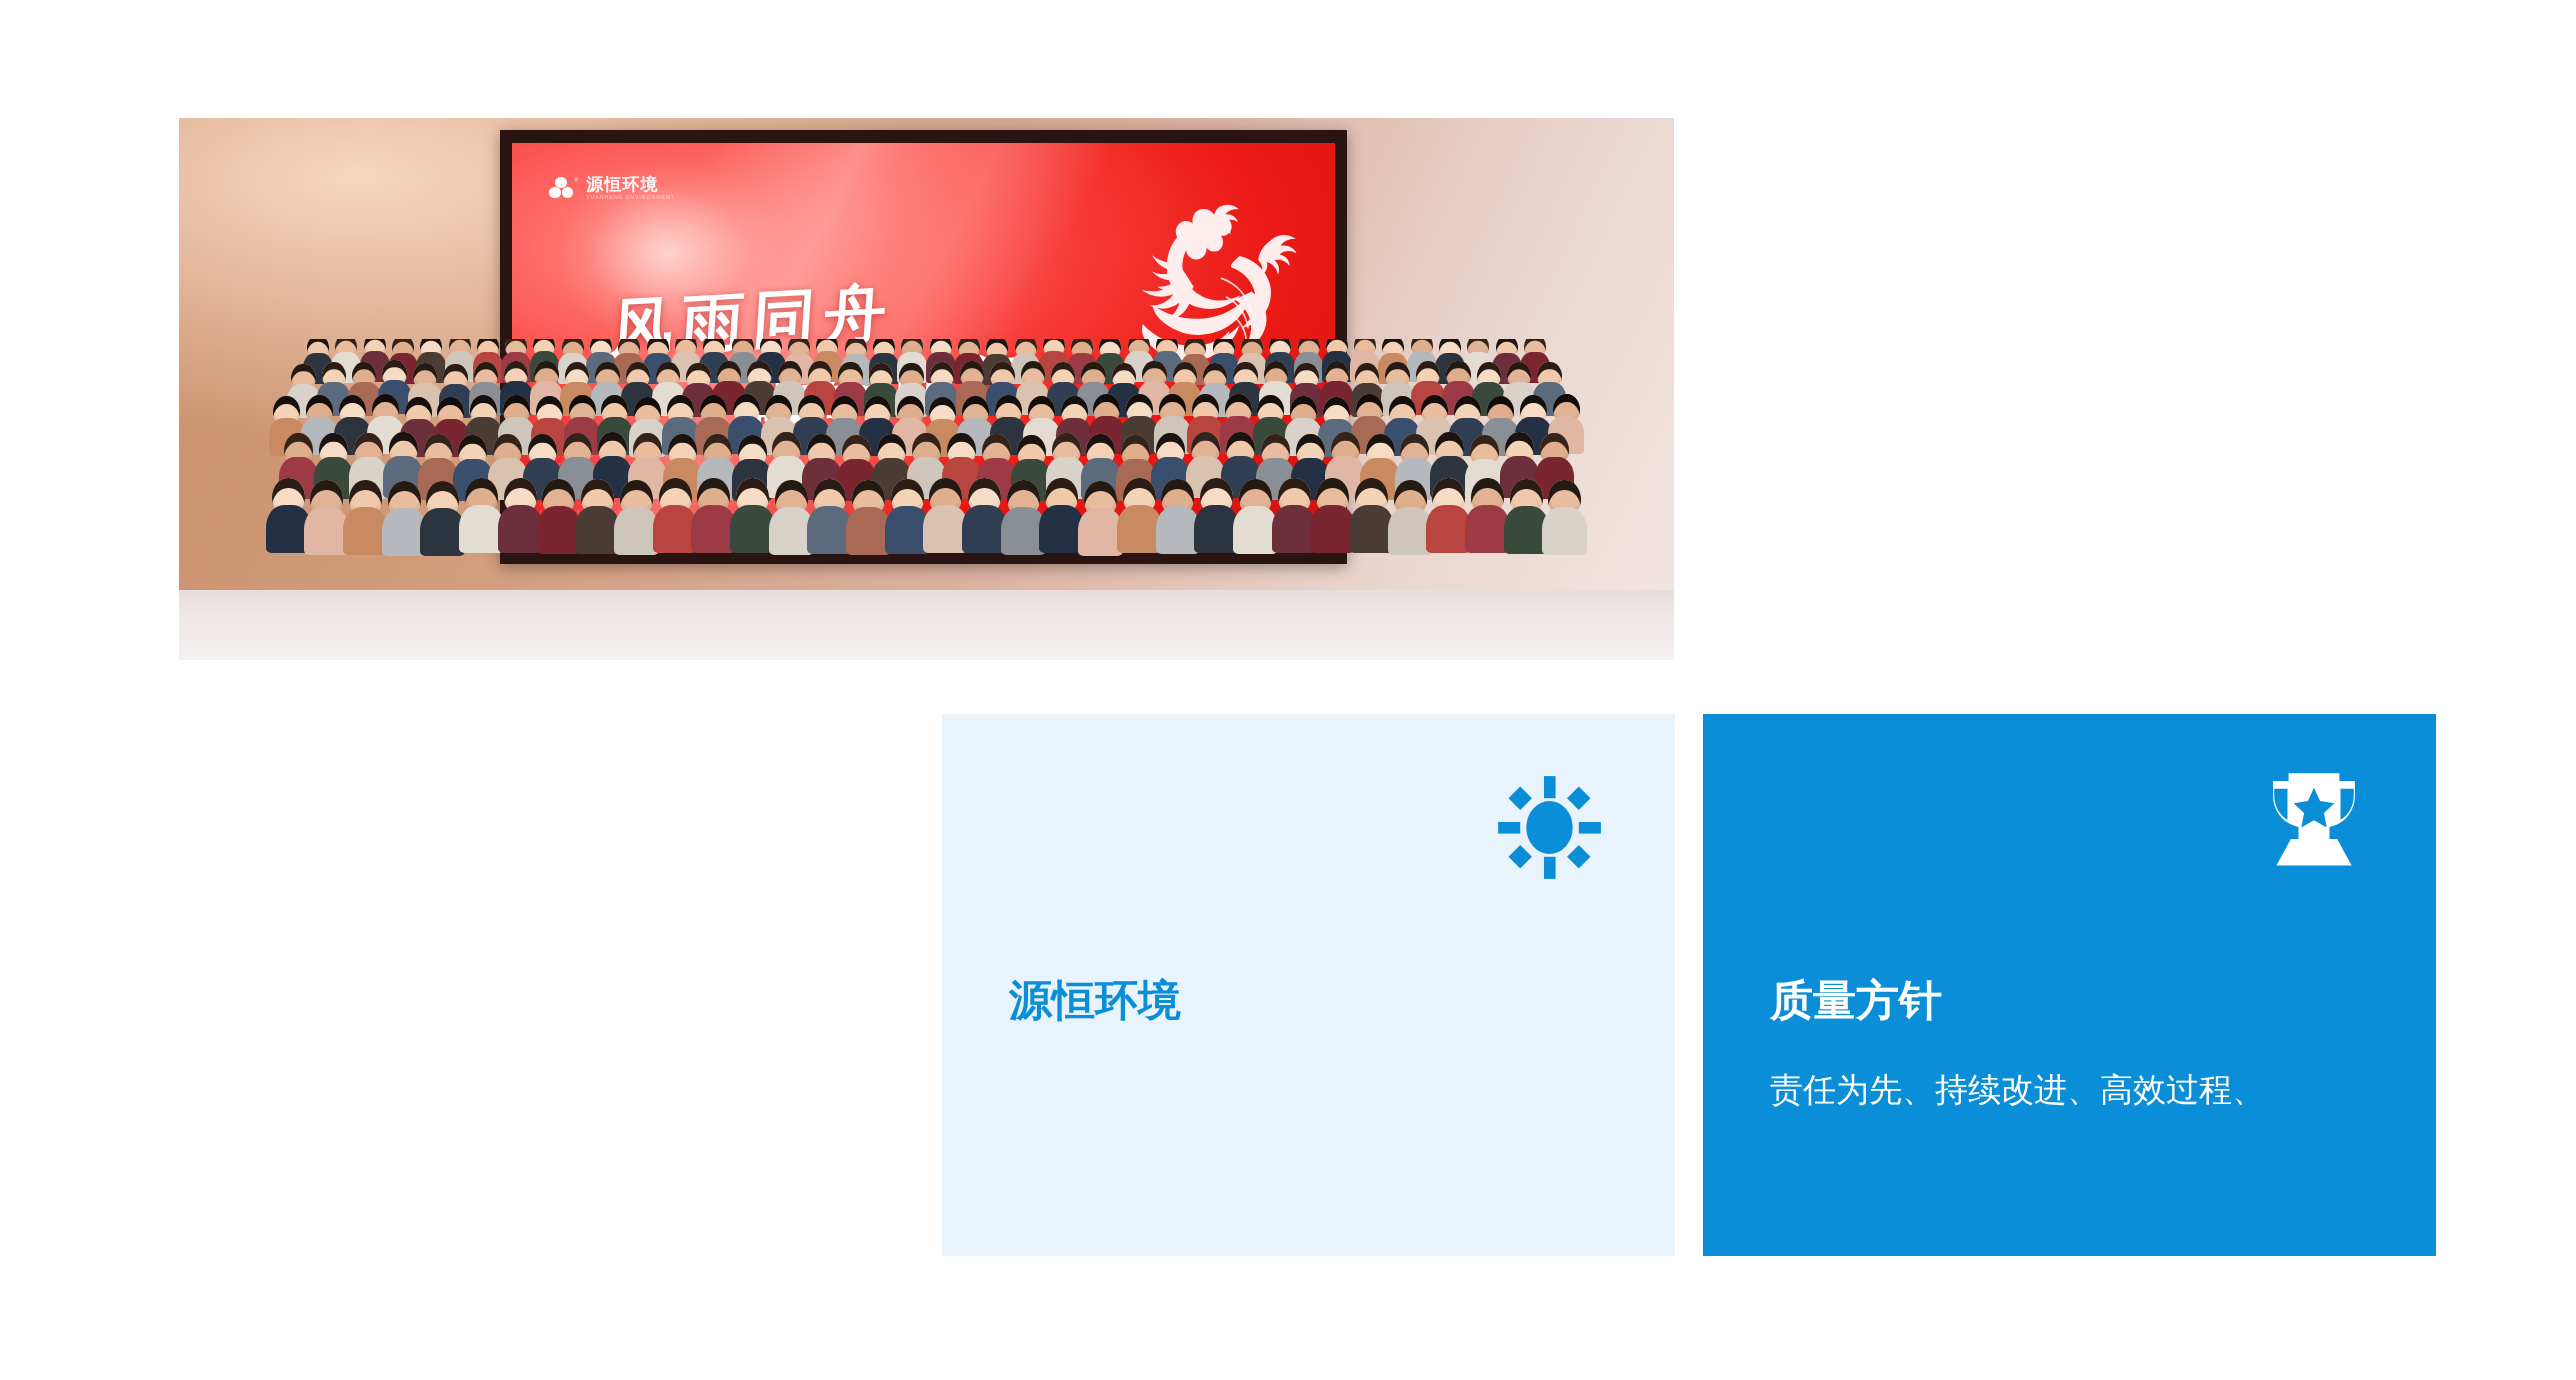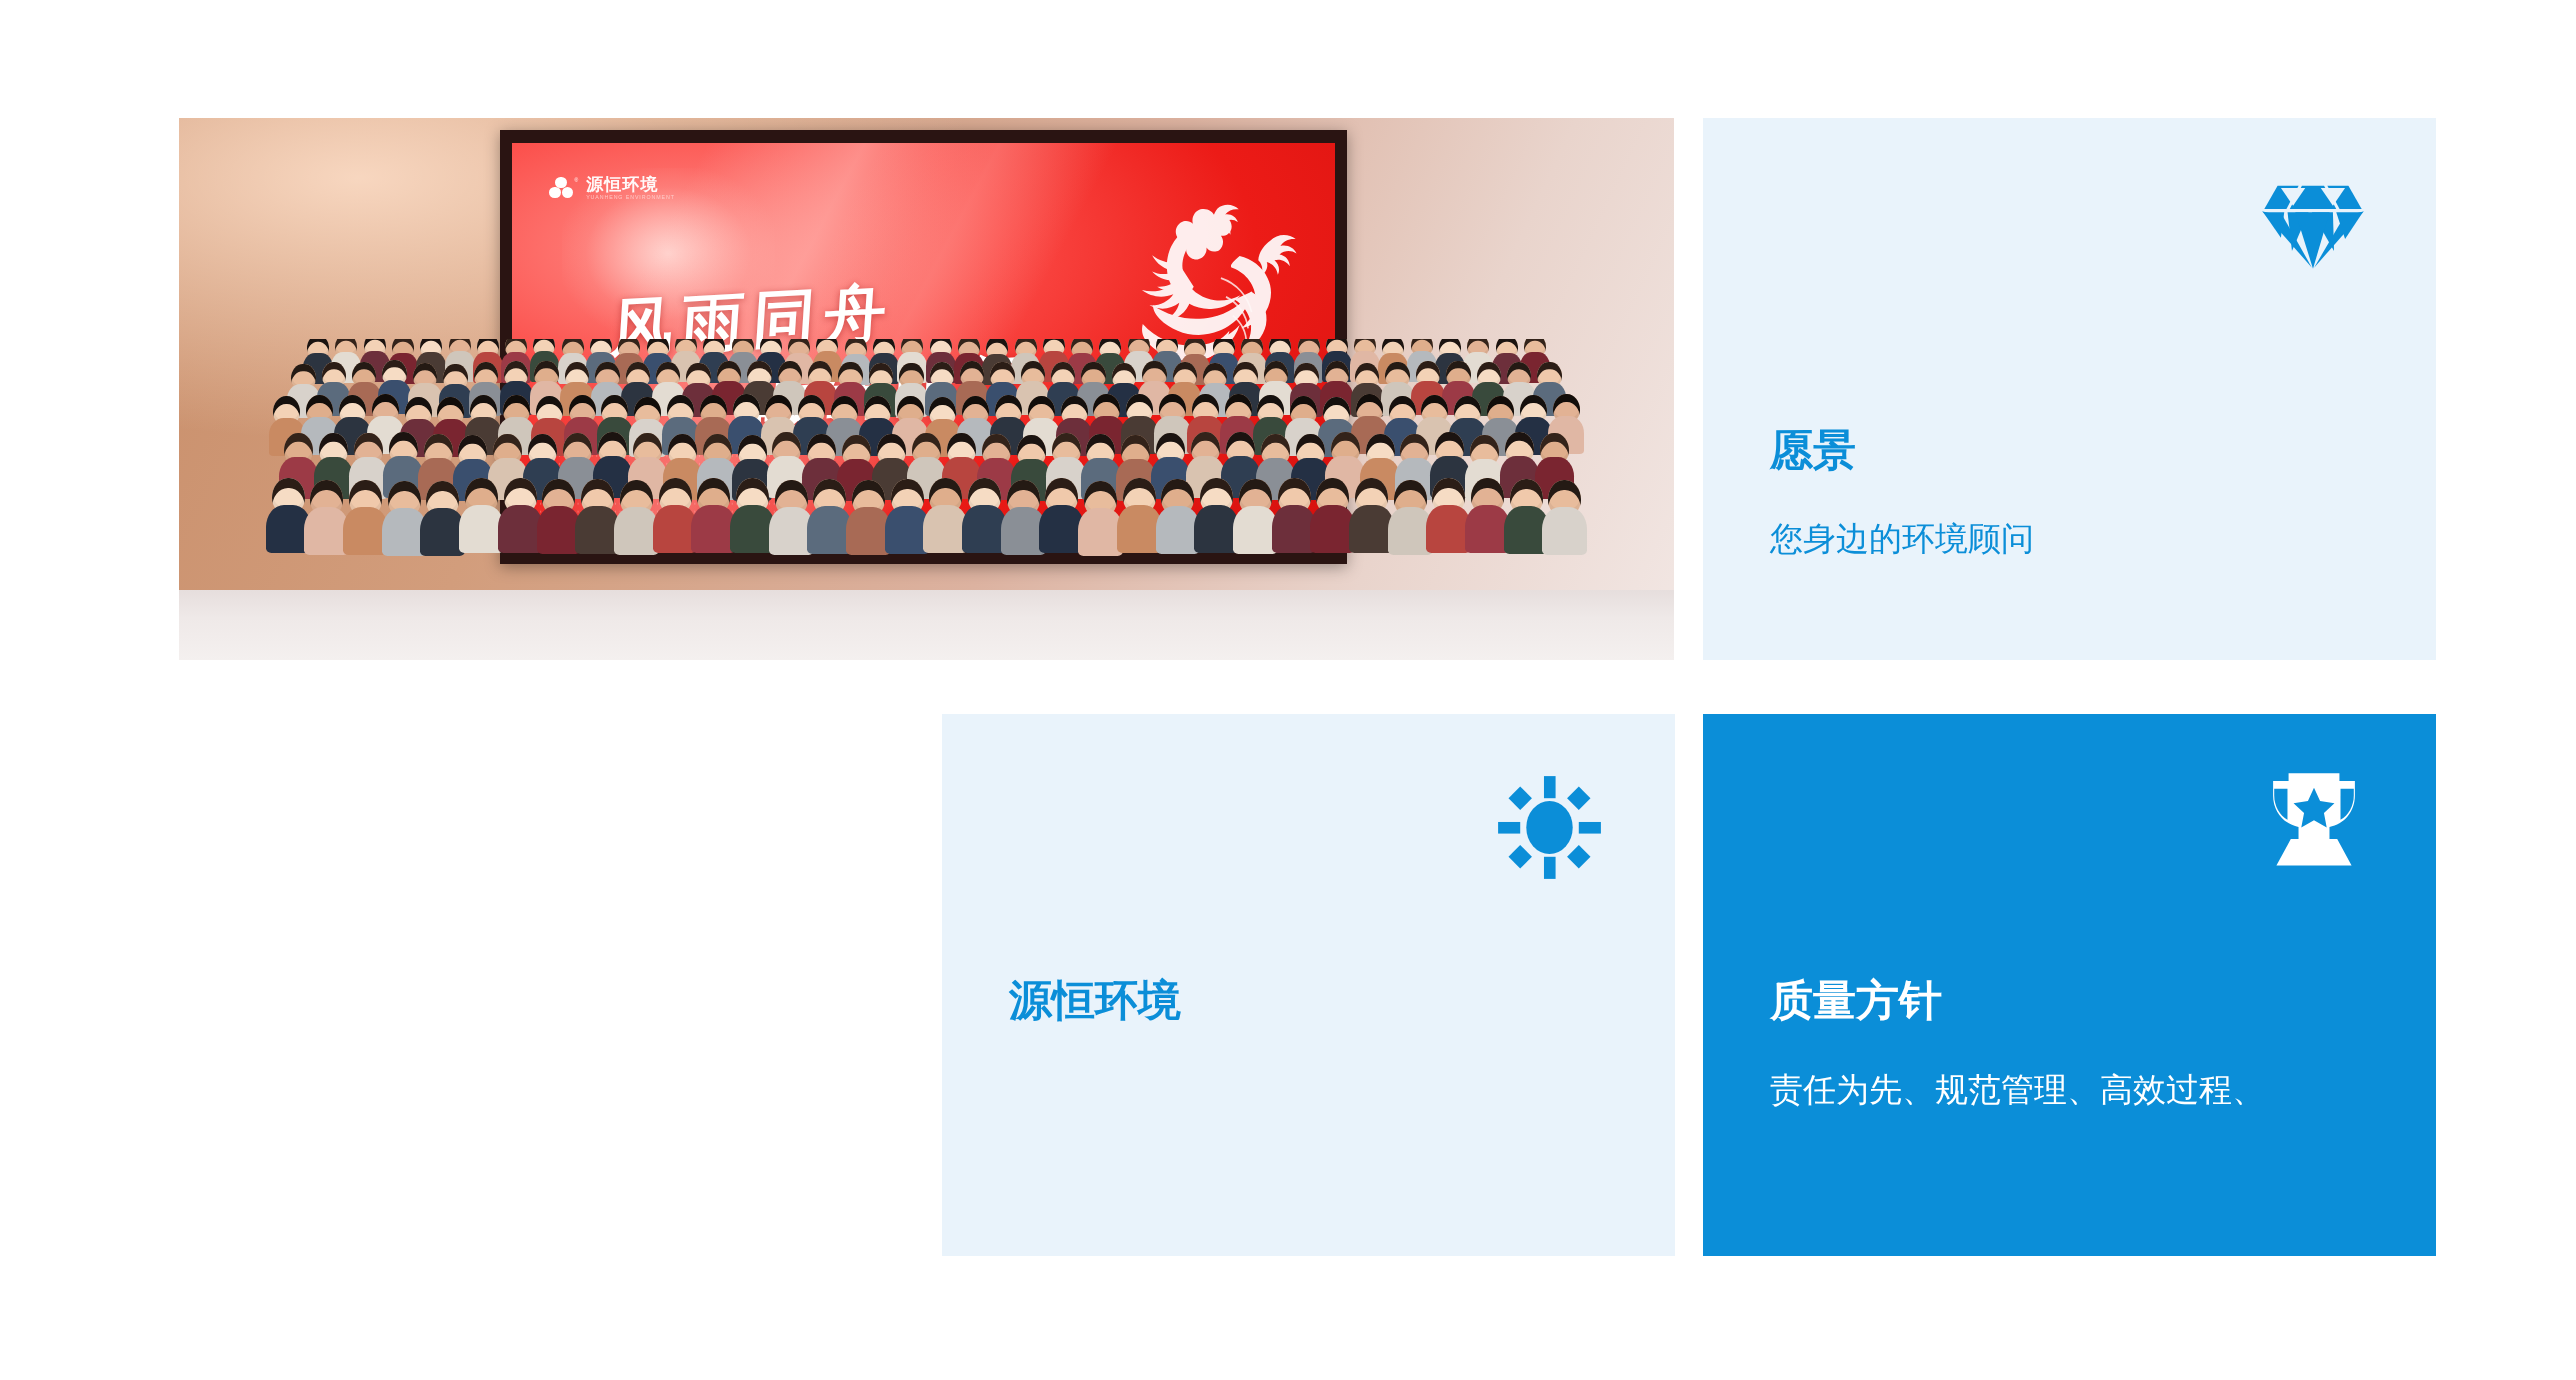--- a/index.html
+++ b/index.html
@@ -932,40 +932,20 @@
             <div class="h" style="height: 36px; background: rgb(240, 201, 171); box-shadow: rgba(0, 0, 0, 0.05) 0px -6px 0px inset, rgb(43, 29, 22) 0px 10px 0px inset;"></div>
           </div>
           <div class="p" style="width: 33px; height: 81px; margin-top: 1.2px;">
             <div class="b" style="top: 27px; height: 48px; background: rgb(216, 210, 203);"></div>
             <div class="h" style="height: 36px; background: rgb(232, 188, 156); box-shadow: rgba(0, 0, 0, 0.05) 0px -6px 0px inset, rgb(36, 26, 20) 0px 10px 0px inset;"></div>
           </div>
         </div>
       </div>
   </div>
 
-  <div class="card light" style="left:1703px;top:118px;width:733px;height:542px;">
-    <svg class="card-icon" style="left:558px;top:60px;width:104px;height:93px;" viewBox="0 0 188 168">
-      <g fill="#0b8ed8">
-        <path d="M6 56 L30 14 L68 14 L46 56 Z"></path>
-        <path d="M52 56 L74 14 L114 14 L136 56 Z"></path>
-        <path d="M142 56 L120 14 L158 14 L182 56 Z"></path>
-        <path d="M36 18 L58 50 L80 18 Z" fill="#e9f3fb"></path>
-        <path d="M108 18 L130 50 L152 18 Z" fill="#e9f3fb"></path>
-        <path d="M4 62 L42 62 L36 108 Z"></path>
-        <path d="M48 62 L86 62 L56 132 Z"></path>
-        <path d="M92 62 L130 62 L132 132 Z"></path>
-        <path d="M136 62 L184 62 L152 110 Z"></path>
-        <path d="M62 62 L124 62 L94 164 Z"></path>
-        <path d="M2 60 L92 162 L40 70 Z"></path>
-        <path d="M186 60 L96 162 L150 70 Z"></path>
-      </g>
-    </svg>
-    <div class="card-title t-blue" style="left:67px;top:311px;font-size:43px;">愿景</div>
-    <div class="card-sub t-blue" style="left:67px;top:394px;font-size:33px;">您身边的环境顾问</div>
-  </div>
 
 
   <div class="card light" style="left:942px;top:714px;width:733px;height:542px;">
     <svg class="card-icon" style="left:555px;top:61px;width:105px;height:105px;" viewBox="0 0 190 190">
       <g fill="#0b8ed8">
         <ellipse cx="95" cy="95" rx="42" ry="48"></ellipse>
         <rect x="85" y="2" width="21" height="40"></rect>
         <rect x="85" y="148" width="21" height="40"></rect>
         <rect x="2" y="85" width="40" height="21"></rect>
         <rect x="148" y="85" width="40" height="21"></rect>
@@ -983,17 +963,17 @@
       <g fill="#ffffff">
         <path d="M44 6 h92 v14 h28 v26 c0 30 -20 52 -46 57 v22 h14 l26 48 h-136 l26 -48 h14 v-22 c-26 -5 -46 -27 -46 -57 v-26 h28 z"></path>
       </g>
       <g fill="#0b8ed8">
         <path d="M18 34 h24 v56 c-14 -8 -24 -25 -24 -44 z"></path>
         <path d="M162 34 h-24 v56 c14 -8 24 -25 24 -44 z"></path>
         <path d="M90 32 L101 56 L127 60 L108 78 L113 104 L90 91 L67 104 L72 78 L53 60 L79 56 Z"></path>
       </g>
     </svg>
     <div class="card-title t-white" style="left:67px;top:265px;font-size:43px;">质量方针</div>
-    <div class="card-sub t-white" style="left:67px;top:349px;font-size:33px;">责任为先、规范管理、高效过程、</div>
+    <div class="card-sub t-white" style="left:67px;top:349px;font-size:33px;">责任为先、持续改进、高效过程、</div>
   </div>
 
 </div>
 
 
 </body></html>

